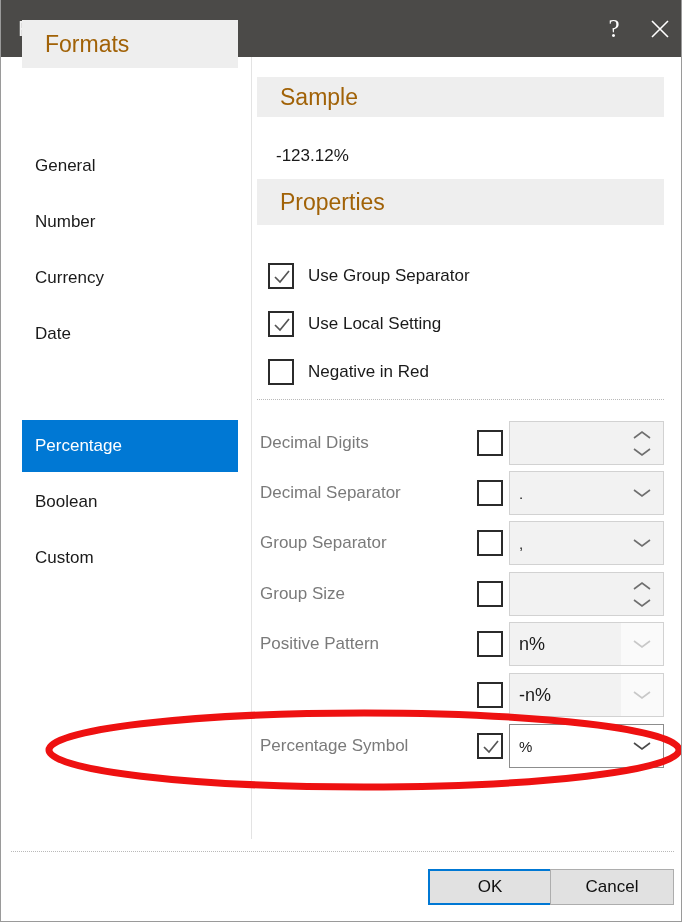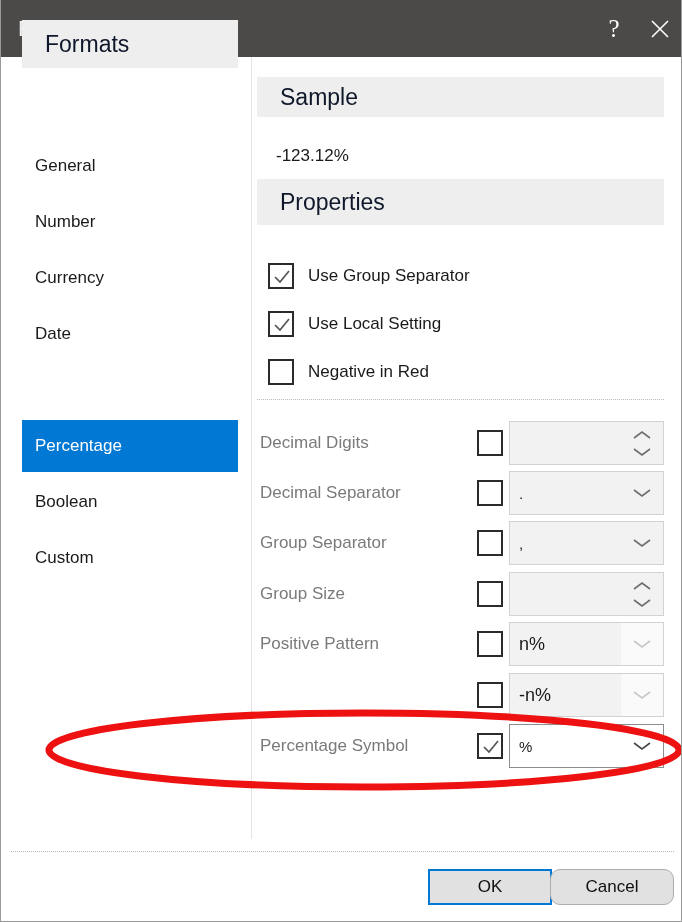--- a/index.html
+++ b/index.html
@@ -60,21 +60,21 @@
     position: absolute;
     left: 0;
     top: 57px;
     width: 250px;
     height: 782px;
     background: #ffffff;
   }
   .section-head {
     position: absolute;
     background: #eeeeee;
-    color: #0f172a;
+    color: #a16207;
     font-size: 23px;
     display: flex;
     align-items: center;
     padding-left: 23px;
     box-sizing: border-box;
   }
   #formats-head {
     left: 21px;
     top: 20px;
     width: 216px;
@@ -244,21 +244,20 @@
     color: #101010;
   }
   #btn-ok {
     left: 427px;
     top: 869px;
     border: 2px solid #0078d4;
   }
   #btn-cancel {
     left: 549px;
     top: 869px;
-    border-radius: 10px;
   }
   
   #annotation {
     position: absolute;
     left: 0;
     top: 700px;
     width: 682px;
     height: 100px;
     pointer-events: none;
   }

